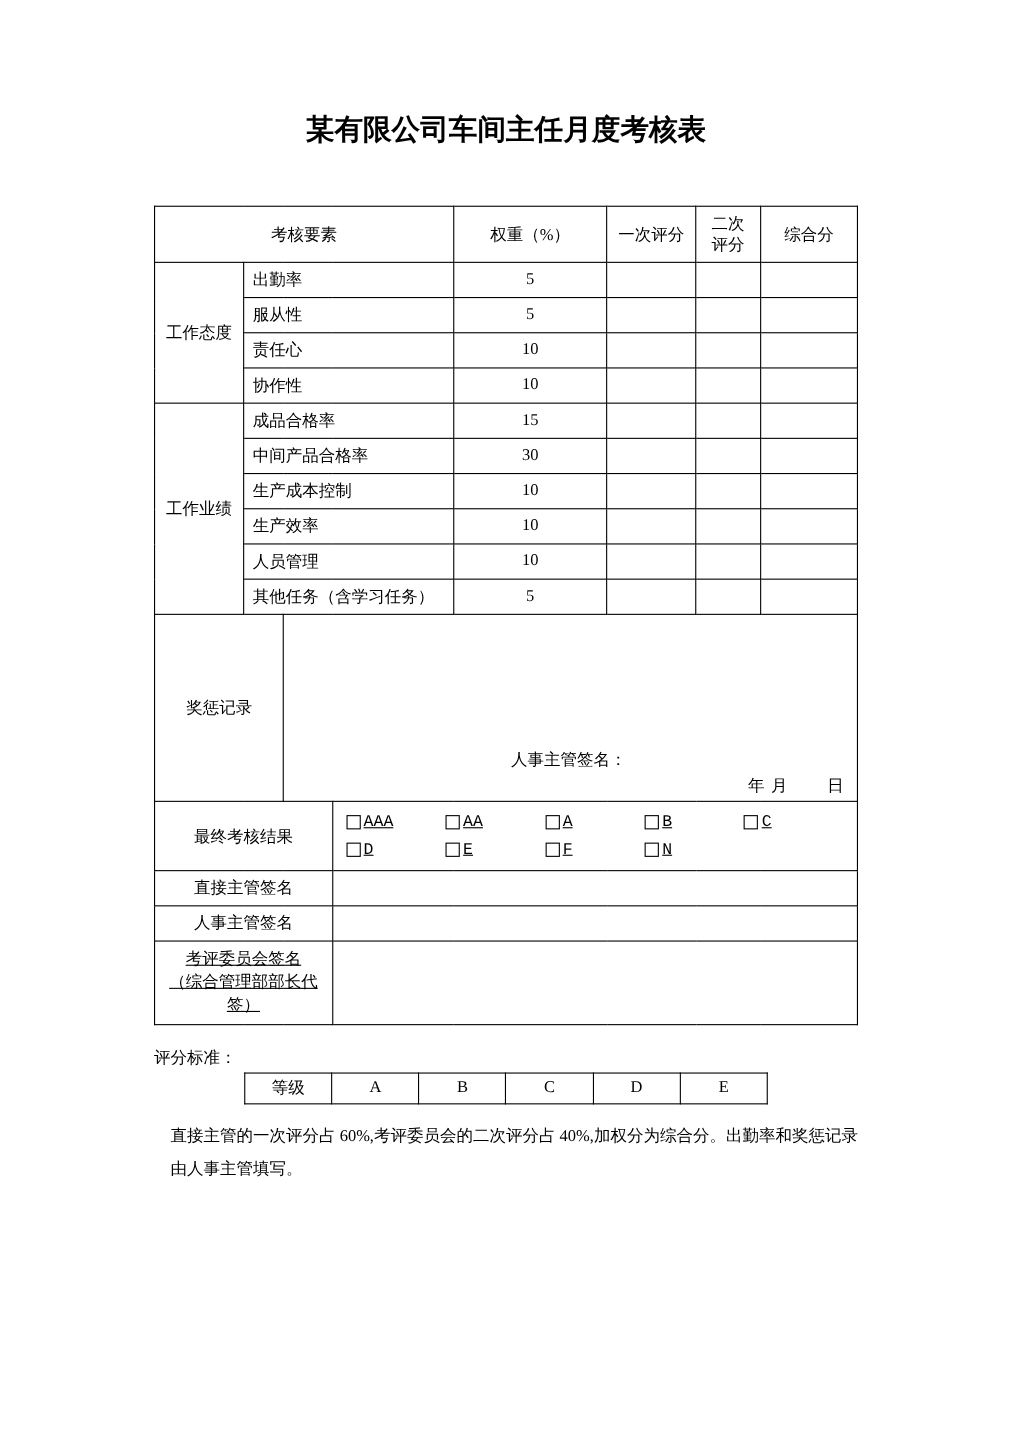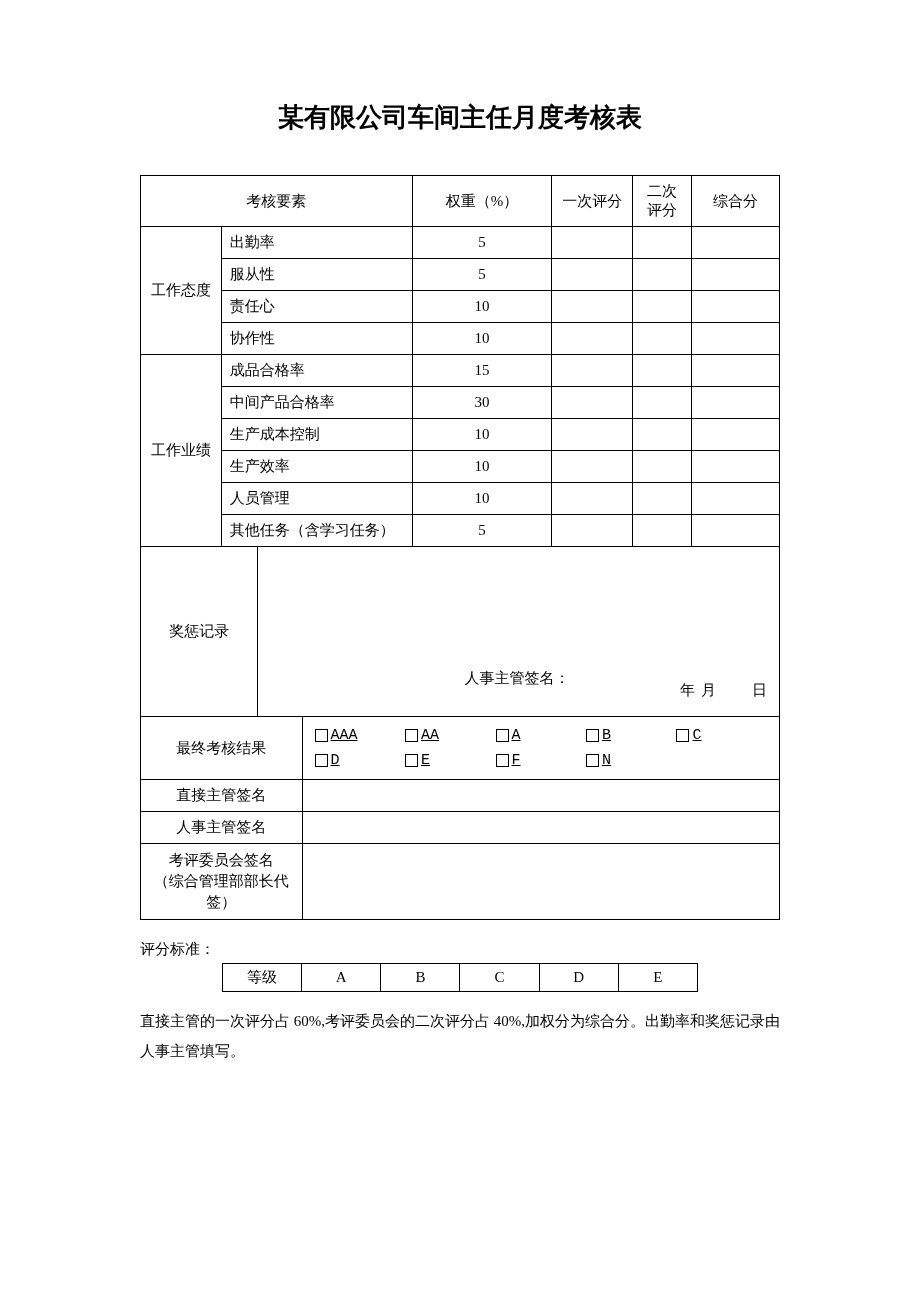--- a/index.html
+++ b/index.html
@@ -9,21 +9,21 @@
       width: 920px;
       height: 1301px;
       padding: 100px 140px 0 140px;
       color: #000;
       font-size: 15px;
     }
     .title {
       text-align: center;
       font-size: 26px;
       font-weight: bold;
-      margin-bottom: 40px;
+      margin-bottom: 52px;
     }
     table {
       border-collapse: collapse;
       width: 100%;
       table-layout: fixed;
     }
     td, th {
       border: 1px solid #000;
       padding: 6px 8px;
       vertical-align: middle;
@@ -40,21 +40,21 @@
     }
     .sig-label {
       position: absolute;
       left: 190px;
       bottom: 28px;
       margin-left: 16px;
     }
     .date-line {
       position: absolute;
       right: 12px;
-      bottom: 16px;
+      bottom: 4px;
     }
     .date-gap { display: inline-block; width: 36px; }
     .result-row td { height: 60px; }
     .checkboxes {
       display: flex;
       flex-wrap: wrap;
       padding: 0 4px;
     }
     .cb-item {
       width: 20%;
@@ -65,32 +65,32 @@
       font-family: "Courier New", monospace;
       text-decoration: underline;
     }
     .cb-box {
       display: inline-block;
       width: 13px;
       height: 13px;
       border: 1px solid #000;
     }
     .sign-label { text-align: center; height: 28px; }
-    .two-line { height: 44px; line-height: 1.4; }
+    .two-line { height: 44px; line-height: 1.4; text-decoration: underline; }
     .criteria-label { margin-top: 20px; }
     .criteria-table {
       width: 476px;
       margin: 4px auto 14px auto;
     }
     .criteria-table td {
       text-align: center;
       height: 28px;
       padding: 4px 6px;
     }
-    .footer-text { line-height: 2; }
+    .footer-text { line-height: 2; margin-left: 15px; }
   </style>
 </head>
 <body>
 
 <div class="title">某有限公司车间主任月度考核表</div>
 
 <table class="main-table">
   <colgroup>
     <col style="width:11%">
       <col style="width:5%">

